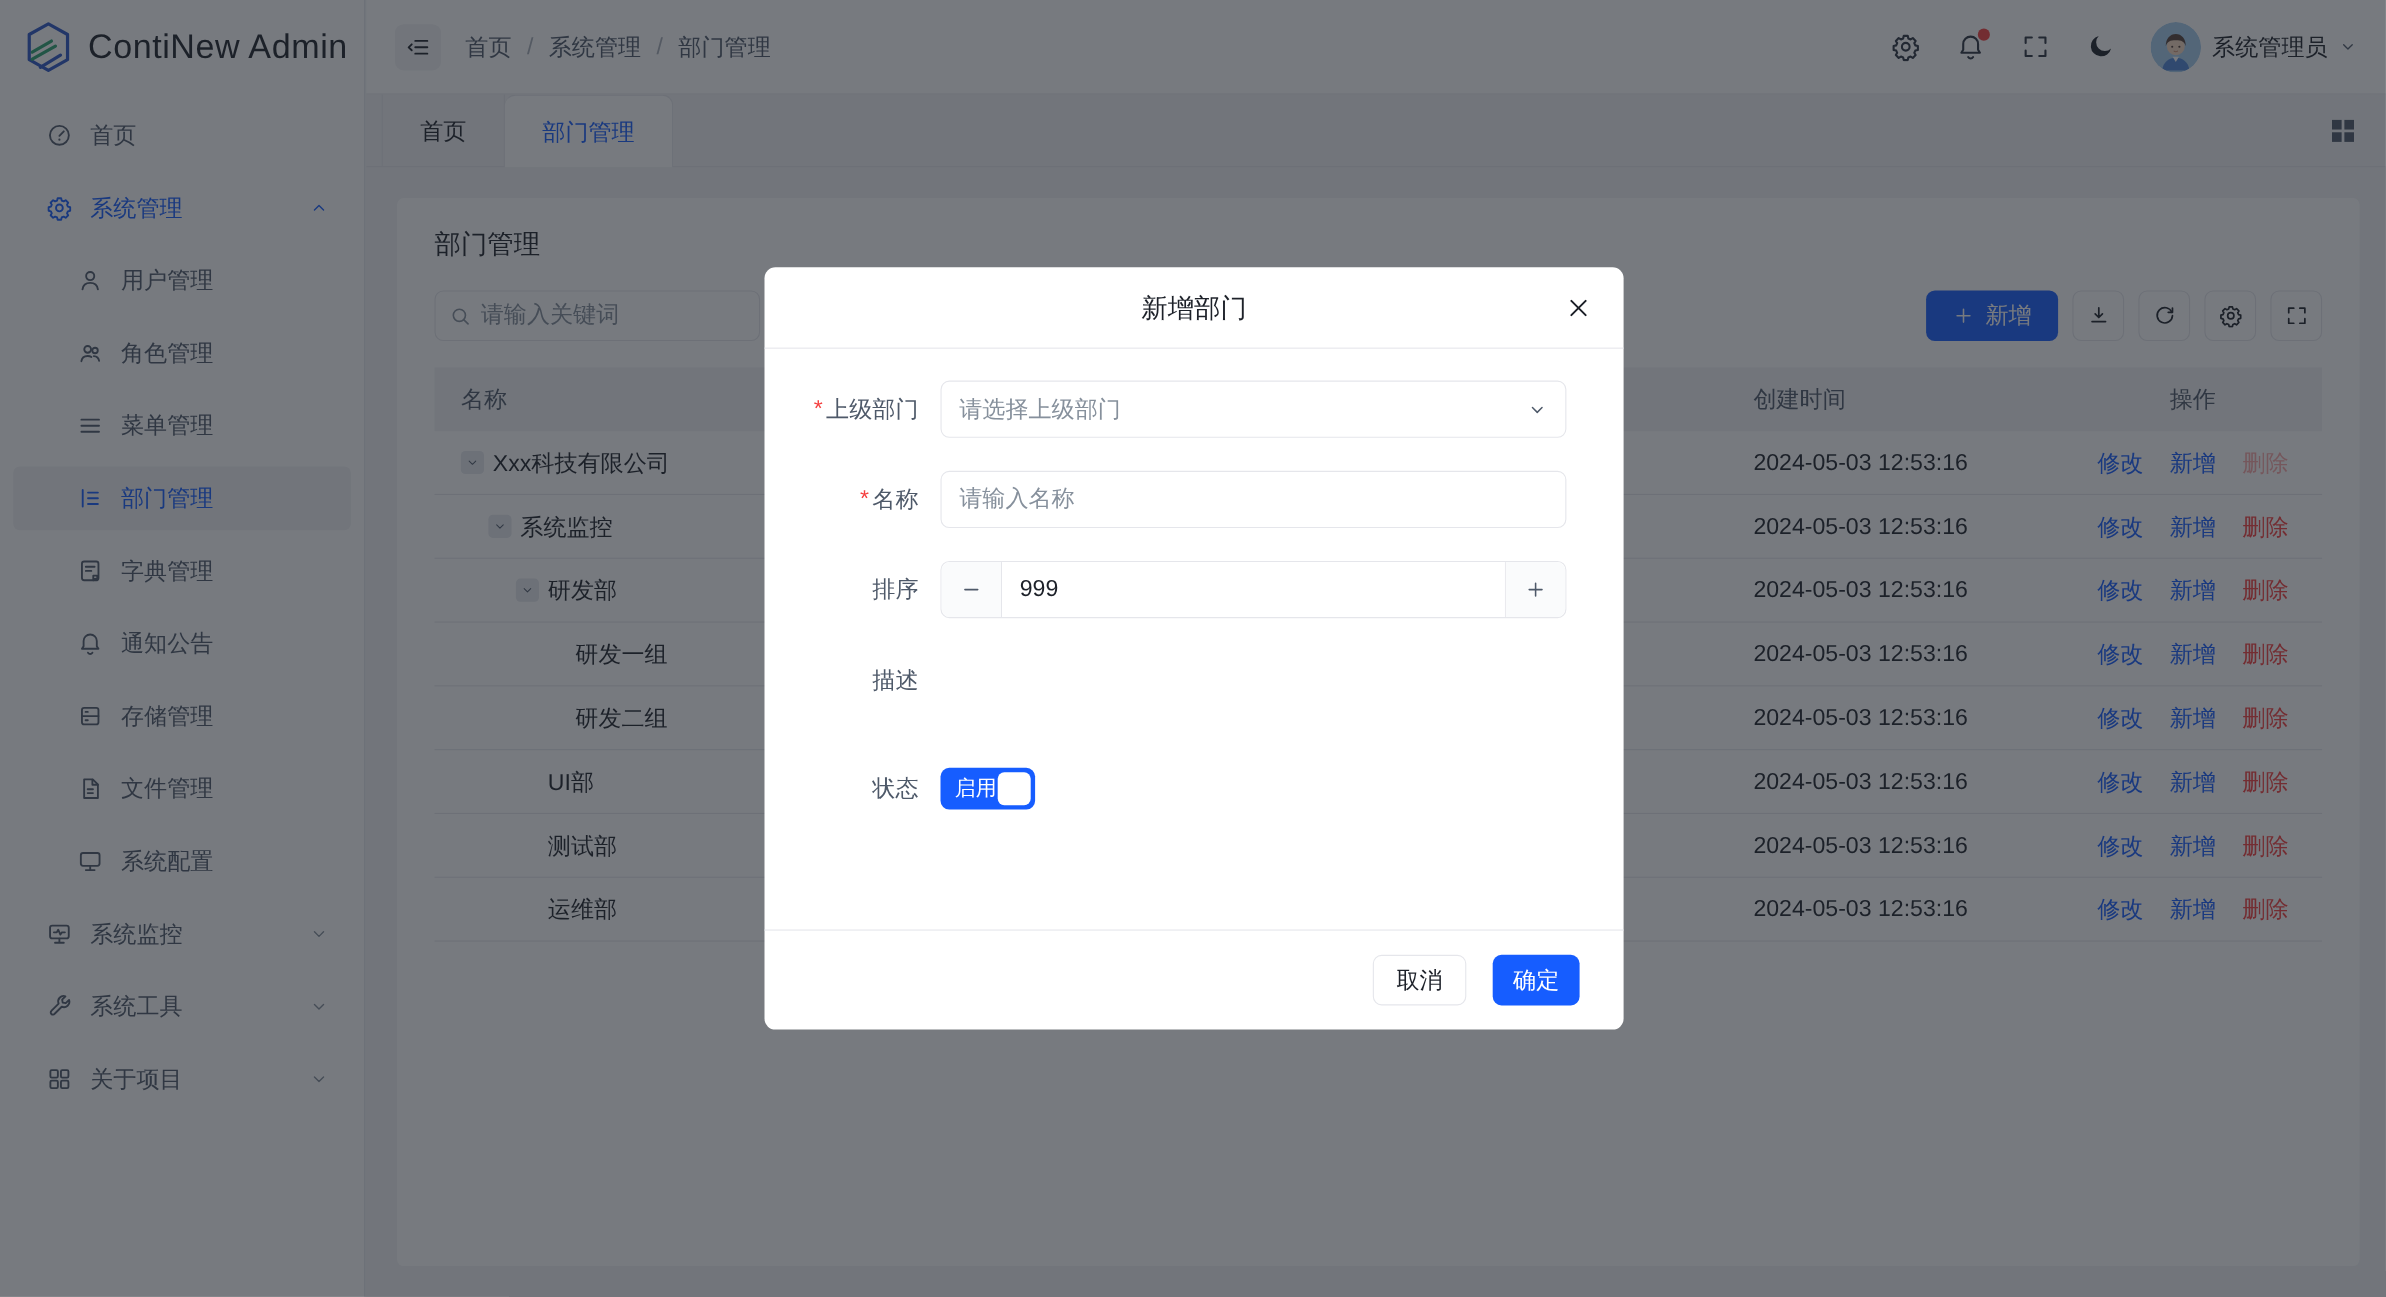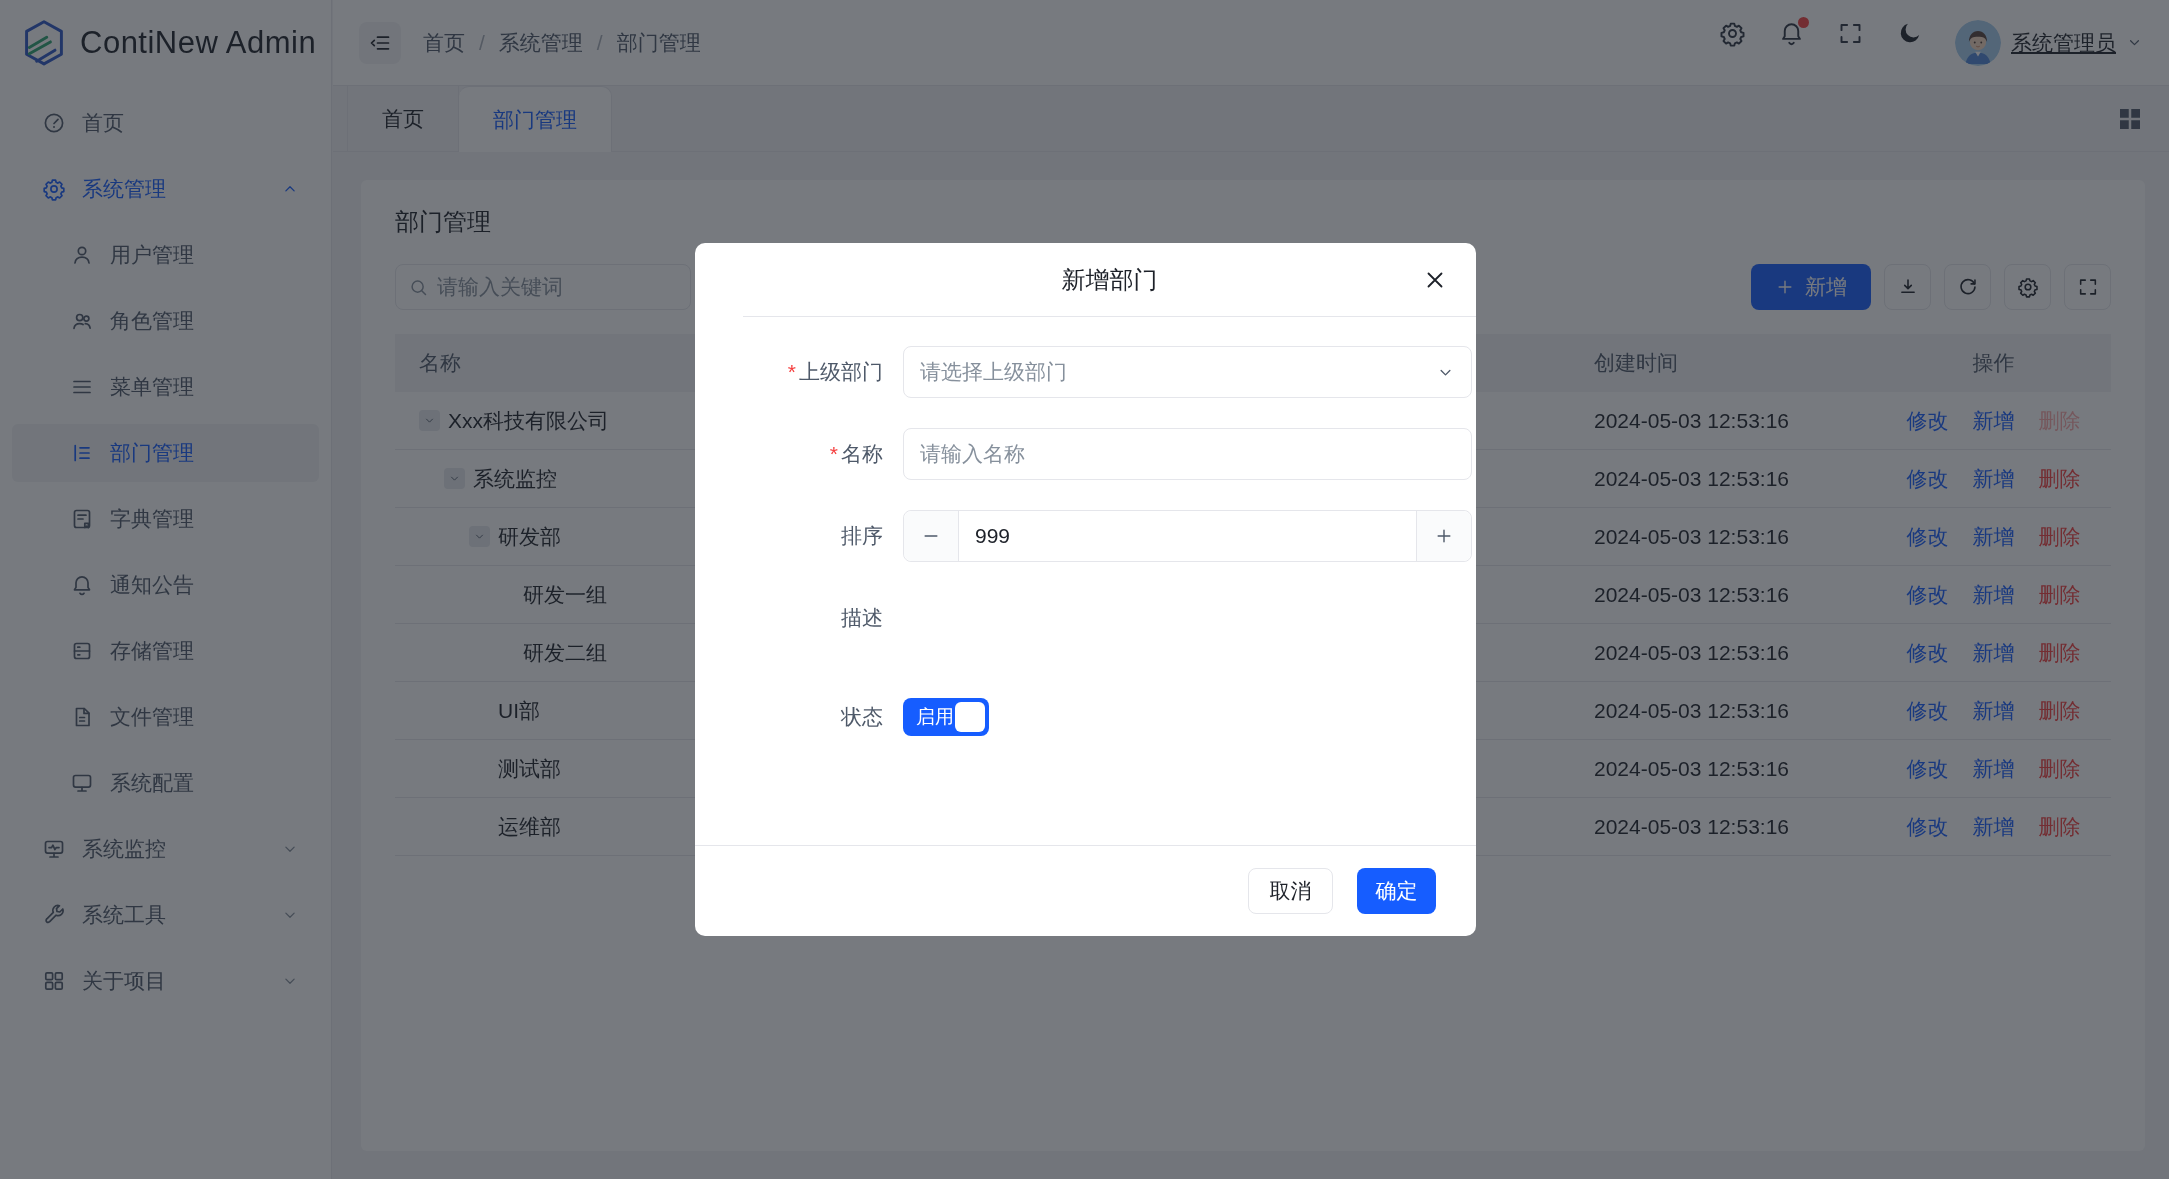--- a/index.html
+++ b/index.html
@@ -24,21 +24,21 @@
   .menu-item .m-chev { position:absolute; right:20px; width:18px; height:18px; color:#86909C; }
   .menu-item.active .m-chev { color:#165DFF; }
 
   
   .main { position:absolute; left:333px; top:0; right:0; bottom:0; display:flex; flex-direction:column; }
   .topbar { height:86px; background:#fff; border-bottom:1px solid #E5E6EB; display:flex; align-items:center; padding:0 26px; }
   .fold-btn { width:42px; height:42px; border-radius:8px; background:#F2F3F5; display:flex; align-items:center; justify-content:center; cursor:pointer; }
   .fold-btn .ic { width:24px; height:24px; color:#1D2129; }
   .crumbs { display:flex; align-items:center; gap:14px; margin-left:22px; font-size:21px; color:#4E5969; }
   .crumb-sep { color:#A9AEB8; }
-  .top-right { margin-left:auto; display:flex; gap:32px;text-decoration:underline; }
+  .top-right { margin-left:auto; display:flex; align-items:center; gap:32px; }
   .top-ic { width:27px; height:27px; color:#2b3240; position:relative; cursor:pointer; }
   .bell-dot { position:absolute; top:-3px; right:-4px; width:11px; height:11px; border-radius:50%; background:#F53F3F; }
   .user-box { display:flex; align-items:center; gap:10px; cursor:pointer; }
   .avatar { width:46px; height:46px; border-radius:50%; overflow:hidden; flex:none; }
   .user-name { font-size:21px; color:#1D2129; }
   .user-chev { width:17px; height:17px; color:#4E5969; }
 
   
   .tabstrip { height:66px; background:#F2F3F5; border-bottom:1px solid #E5E6EB; display:flex; align-items:stretch; padding-left:14px; padding-right:24px; }
   .tab { display:flex; align-items:center; justify-content:center; font-size:21px; color:#1D2129; padding:0 34px; border-left:1px solid #E5E6EB; border-right:1px solid #E5E6EB; cursor:pointer; position:relative; }
@@ -71,21 +71,21 @@
   .tree-sw { width:21px; height:21px; border-radius:4px; background:#E5E8ED; color:#4E5969; display:inline-flex; align-items:center; justify-content:center; margin-right:8px; flex:none; cursor:pointer; }
   .tree-sw svg { width:13px; height:13px; }
   .tree-pad { display:inline-block; flex:none; }
   .op { cursor:pointer; }
   .op.blue { color:#165DFF; }
   .op.red { color:#F53F3F; }
   .op.disabled { opacity:.45; cursor:default; }
 
   
   .overlay { position:absolute; inset:0; background:rgba(29,33,41,.6); z-index:90; }
-  .modal { position:absolute; left:695px; top:243px; width:781px; height:693px; background:#fff; border-radius:10px; z-index:100;padding-left:48px; }
+  .modal { position:absolute; left:695px; top:243px; width:781px; height:693px; background:#fff; border-radius:10px; z-index:100; }
   .m-header { height:74px; border-bottom:1px solid #E5E6EB; display:flex; align-items:center; justify-content:center; position:relative; }
   .m-title { font-size:24px; font-weight:500; color:#1D2129; }
   .m-close { position:absolute; right:28px; top:24px; width:26px; height:26px; color:#1D2129; cursor:pointer; }
   .m-body { padding-top:29px; }
   .f-row { display:flex; margin-bottom:30px; }
   .f-label { width:140px; flex:none; display:flex; align-items:center; justify-content:flex-end; font-size:21px; color:#4E5969; }
   .f-label .req { color:#F53F3F; margin-right:3px; }
   .f-ctrl { width:569px; margin-left:20px; position:relative; }
   .ctl { width:100%; height:52px; border:1px solid #E5E6EB; border-radius:8px; background:#fff; display:flex; align-items:center; }
   .sel { padding:0 16px; justify-content:space-between; cursor:pointer; }

